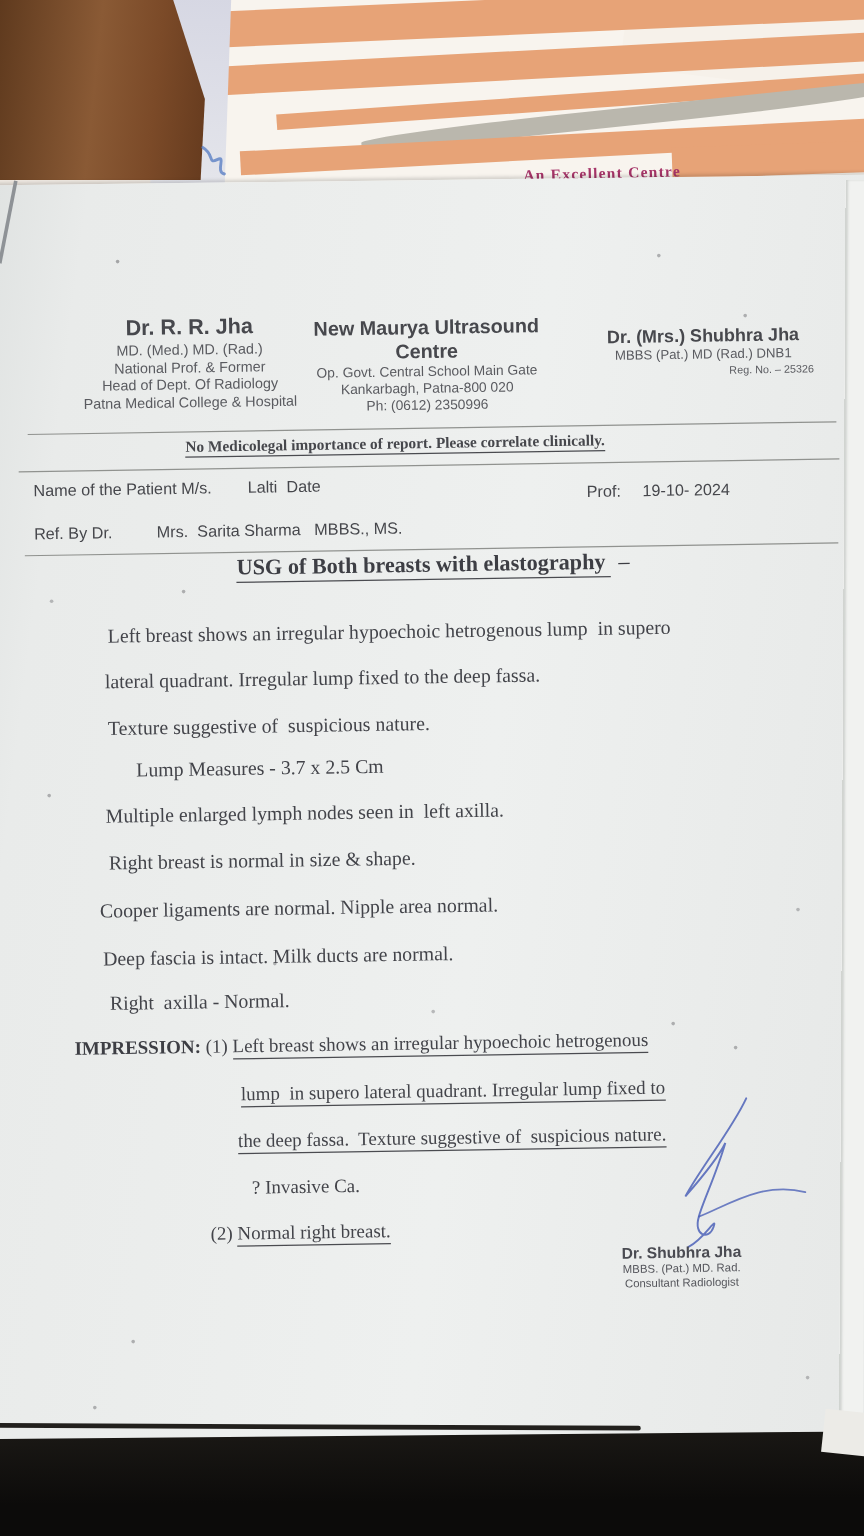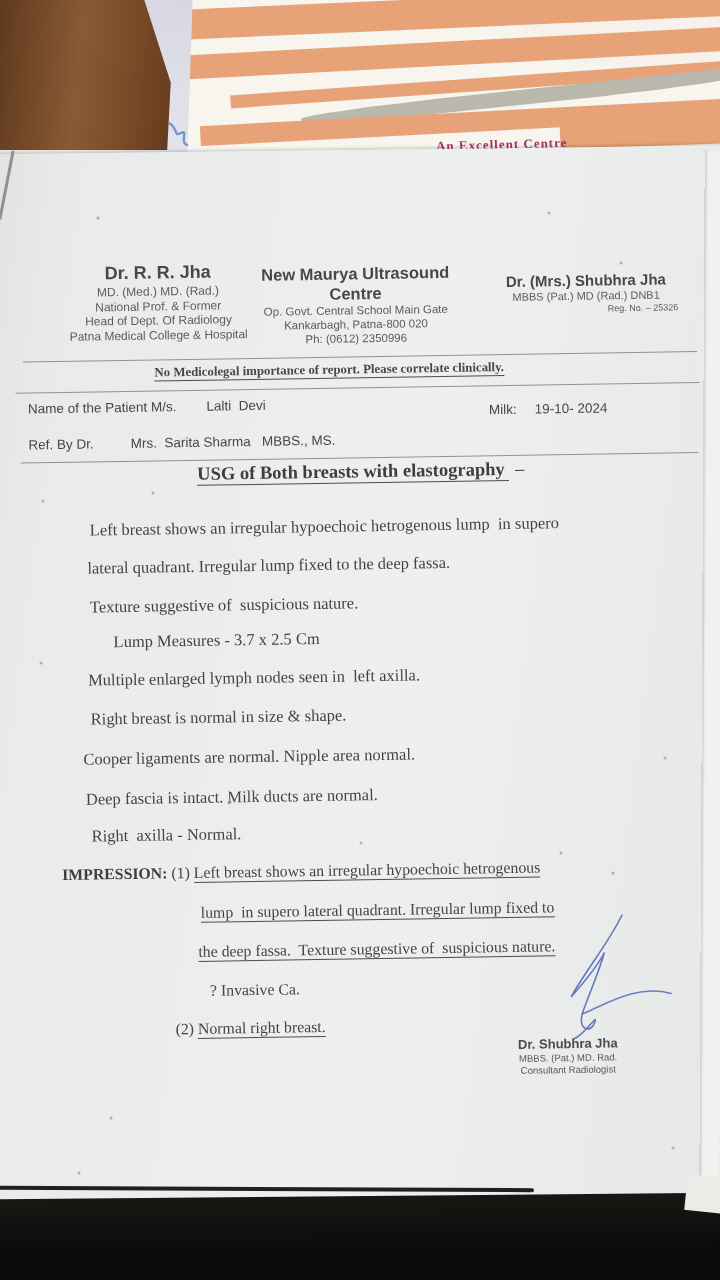--- a/index.html
+++ b/index.html
@@ -128,22 +128,22 @@
     <div class="hdr-col sans" style="left:468px;top:280px;width:240px;">
       <div class="hdr-name" style="font-size:15px;">Dr. (Mrs.) Shubhra Jha</div>
       <div class="hdr-sub" style="font-size:11px;">MBBS (Pat.) MD (Rad.) DNB1</div>
       <div class="hdr-sub" style="font-size:9px;text-align:right;padding-right:28px;">Reg. No. – 25326</div>
     </div>
 
     <div class="rule" style="left:24px;top:361px;width:674px;"></div>
     <div class="t serif" style="left:0;top:367px;width:660px;text-align:center;font-size:12.8px;font-weight:bold;color:#46474c;"><span class="u">No Medicolegal importance of report. Please correlate clinically.</span></div>
     <div class="rule" style="left:16px;top:392px;width:684px;"></div>
 
-    <div class="t sans" style="left:28px;top:401px;font-size:13.5px;color:#46474c;"><span>Name of the Patient M/s.</span><span style="margin-left:30px;">Lalti  Devi</span></div>
-    <div class="t sans" style="left:489px;top:409px;font-size:13.5px;color:#46474c;"><span>Milk:</span><span style="margin-left:18px;">19-10- 2024</span></div>
+    <div class="t sans" style="left:28px;top:401px;font-size:13.5px;color:#46474c;"><span>Name of the Patient M/s.</span><span style="margin-left:30px;">Lalti  Date</span></div>
+    <div class="t sans" style="left:489px;top:409px;font-size:13.5px;color:#46474c;"><span>Prof:</span><span style="margin-left:18px;">19-10- 2024</span></div>
     <div class="t sans" style="left:28px;top:437px;font-size:13.5px;color:#46474c;"><span>Ref. By Dr.</span><span style="margin-left:37px;">Mrs.  Sarita Sharma   MBBS., MS.</span></div>
     <div class="rule" style="left:20px;top:462px;width:678px;"></div>
 
     <div class="t serif" style="left:0;top:466px;width:720px;text-align:center;font-size:18.5px;font-weight:bold;color:#3d3e44;"><span class="u">USG of Both breasts with elastography </span><span style="margin-left:6px;font-weight:normal;">–</span></div>
 
     <div class="t serif body-line" style="left:88px;top:521px;">Left breast shows an irregular hypoechoic hetrogenous lump  in supero</div>
     <div class="t serif body-line" style="left:85px;top:559px;">lateral quadrant. Irregular lump fixed to the deep fassa.</div>
     <div class="t serif body-line" style="left:87px;top:598px;">Texture suggestive of  suspicious nature.</div>
     <div class="t serif body-line" style="left:110px;top:633px;">Lump Measures - 3.7 x 2.5 Cm</div>
     <div class="t serif body-line" style="left:84px;top:671px;">Multiple enlarged lymph nodes seen in  left axilla.</div>

